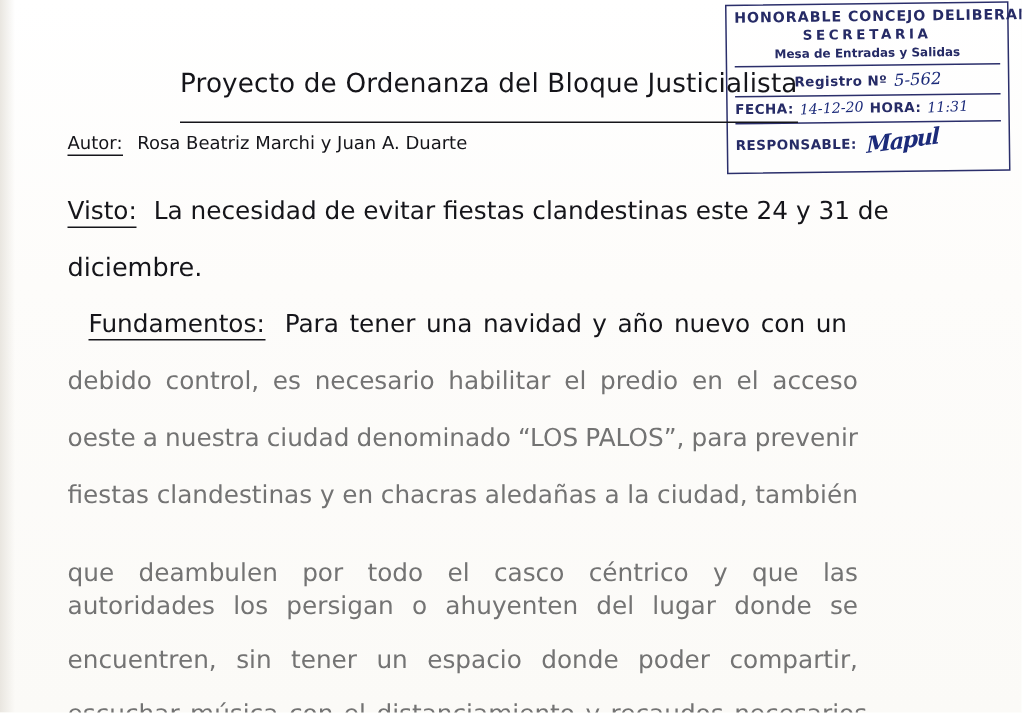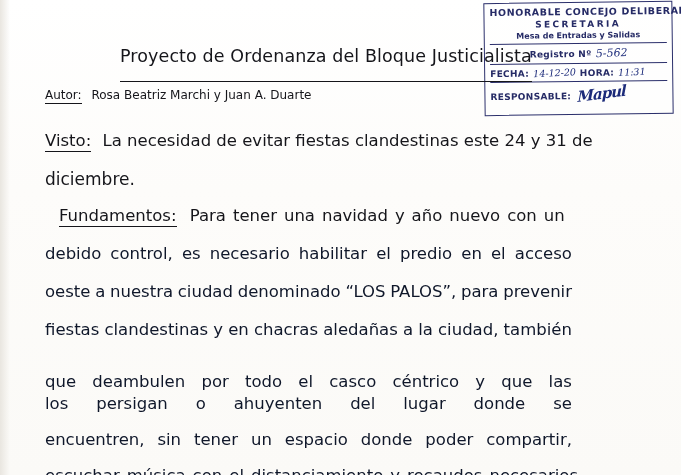--- a/index.html
+++ b/index.html
@@ -156,21 +156,21 @@
     left: 45px;
     top: 206px;
     font-size: 16.5px;
     margin-left: 14px;
   }
   .body-line {
     position: absolute;
     left: 45px;
     width: 527px;
     font-size: 16.5px;
-    color: #0f172a;
+    color: #737373;
     display: flex;
     justify-content: space-between;
     white-space: nowrap;
   }
   .body-line.noj { display: block; }
   .body-line span { display: inline-block; }
 </style>
 </head>
 <body>
 
@@ -278,20 +278,21 @@
           <span>por</span>
           <span>todo</span>
           <span>el</span>
           <span>casco</span>
           <span>céntrico</span>
           <span>y</span>
           <span>que</span>
           <span>las</span>
         </div>
         <div class="body-line" style="top: 394px;">
+          <span>autoridades</span>
           <span>los</span>
           <span>persigan</span>
           <span>o</span>
           <span>ahuyenten</span>
           <span>del</span>
           <span>lugar</span>
           <span>donde</span>
           <span>se</span>
         </div>
         <div class="body-line" style="top: 430px; align-items: center;">

